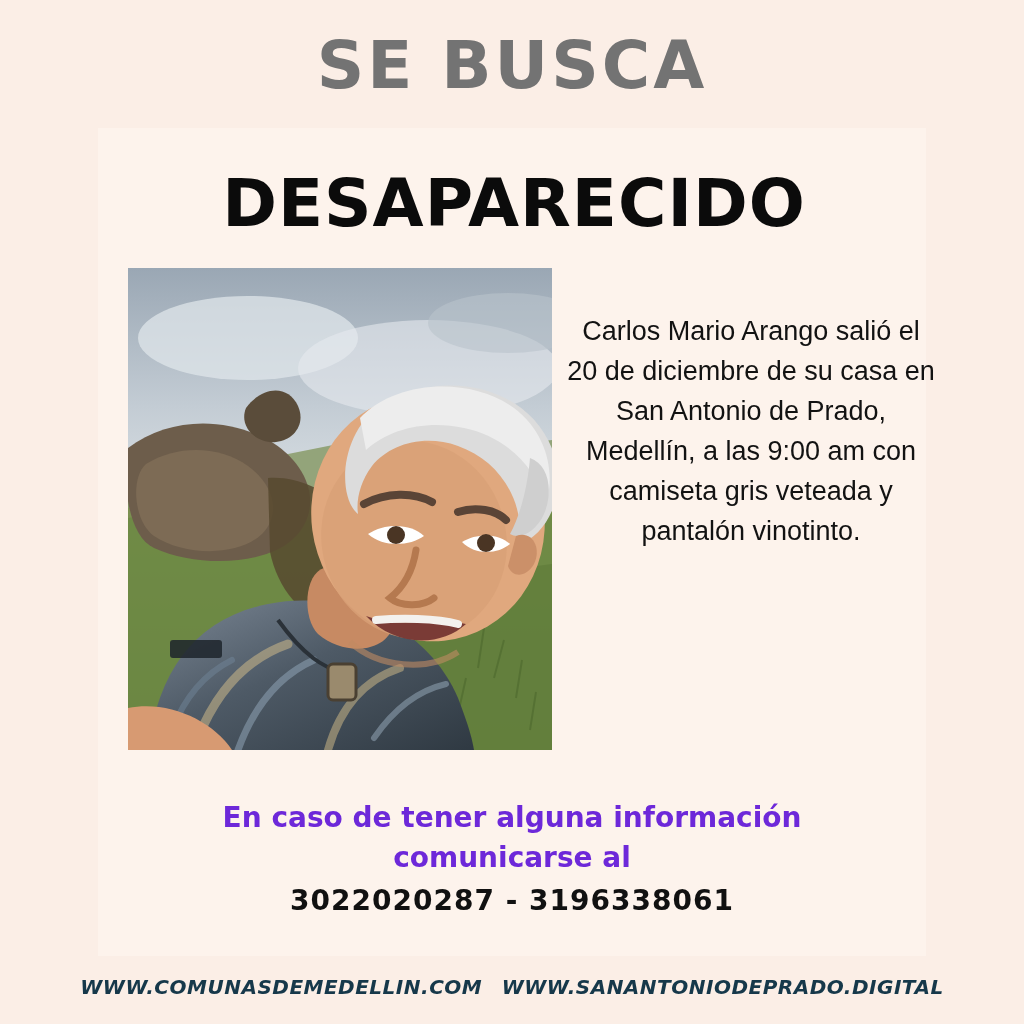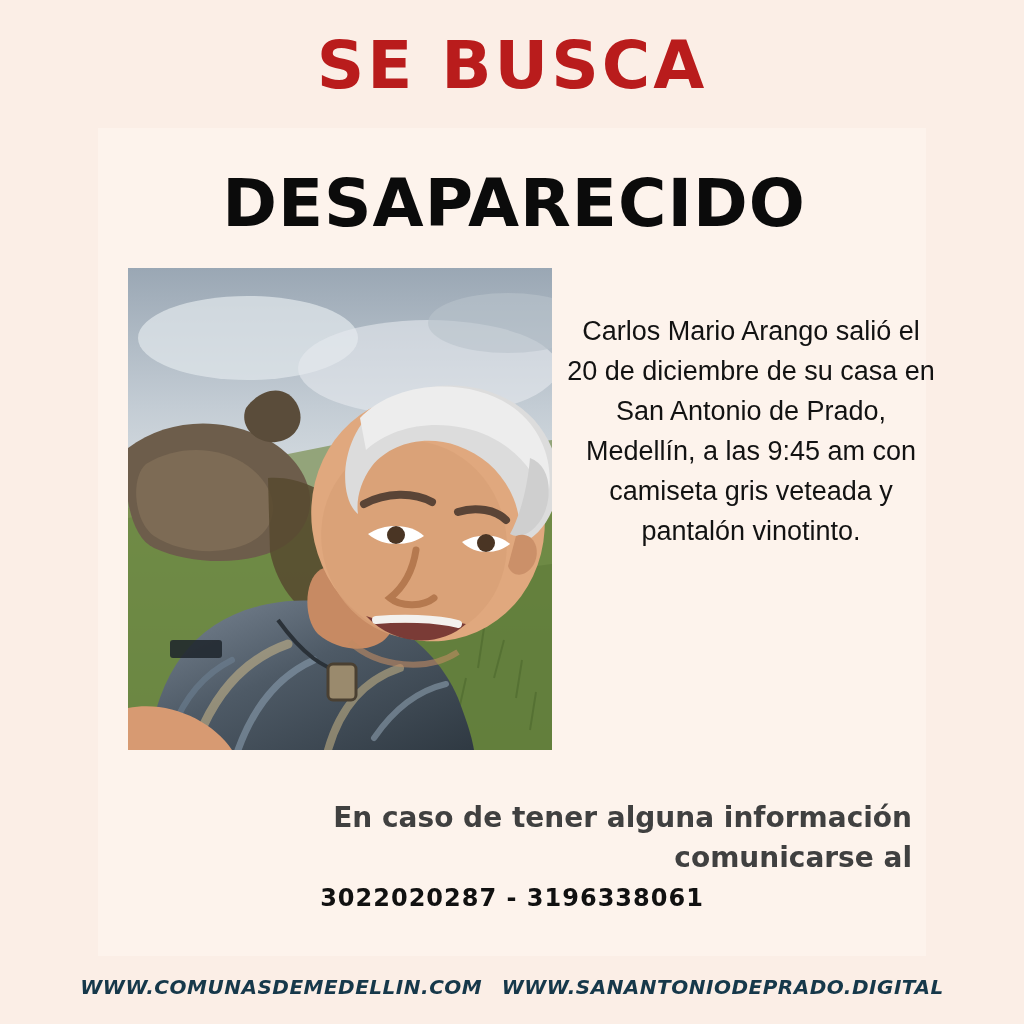--- a/index.html
+++ b/index.html
@@ -31,21 +31,21 @@
   .headline {
     position: absolute;
     top: 30px;
     left: 0;
     width: 1024px;
     text-align: center;
     font-family: "DejaVu Sans", sans-serif;
     font-weight: bold;
     font-size: 66px;
     letter-spacing: 3px;
-    color: #b91c1c;
+    color: #737373;
     line-height: 1.1;
   }
   .subhead {
     position: absolute;
     top: 168px;
     left: 2px;
     width: 1024px;
     text-align: center;
     font-family: "DejaVu Sans", sans-serif;
     font-weight: bold;
@@ -81,37 +81,37 @@
   }
   .description .para2 {
     display: block;
     margin-top: 8px;
   }
   .contact {
     position: absolute;
     left: 112px;
     top: 798px;
     width: 800px;
-    text-align: right;
+    text-align: center;
     font-family: "DejaVu Sans", sans-serif;
     font-weight: bold;
     font-size: 28px;
     line-height: 1.42;
-    color: #404040;
+    color: #6d28d9;
     white-space: pre-line;
   }
   .phones {
     position: absolute;
     left: 112px;
     top: 884px;
     width: 800px;
     text-align: center;
     font-family: "DejaVu Sans", sans-serif;
     font-weight: bold;
-    font-size: 24px;
+    font-size: 28px;
     letter-spacing: 1px;
     color: #111;
   }
   .footer {
     position: absolute;
     left: 0;
     top: 975px;
     width: 1024px;
     text-align: center;
     font-family: "DejaVu Sans", sans-serif;
@@ -227,21 +227,21 @@
 
         <path d="M238 348 C266 378 312 380 338 356 C320 352 300 352 286 354 C268 356 250 352 238 348 Z" fill="#7a3b36"></path>
         <path d="M248 352 C272 350 308 350 330 356" stroke="#f3f1ee" stroke-width="8" fill="none" stroke-linecap="round"></path>
 
         <path d="M222 374 C250 400 300 404 330 384" stroke="#c08a63" stroke-width="6" fill="none" opacity="0.6"></path>
       </g>
     </svg>
   </div>
 
   <div class="description">
-    <span>Carlos Mario Arango salió el 20 de diciembre de su casa en San Antonio de Prado, Medellín, a las 9:45 am con camiseta gris veteada y pantalón vinotinto.</span>
+    <span>Carlos Mario Arango salió el 20 de diciembre de su casa en San Antonio de Prado, Medellín, a las 9:00 am con camiseta gris veteada y pantalón vinotinto.</span>
   </div>
 
   <div class="contact">En caso de tener alguna información
 comunicarse al</div>
 
   <div class="phones">3022020287 -  3196338061</div>
 
   <div class="footer">
     <span>WWW.COMUNASDEMEDELLIN.COM</span>
     <span>WWW.SANANTONIODEPRADO.DIGITAL</span>

